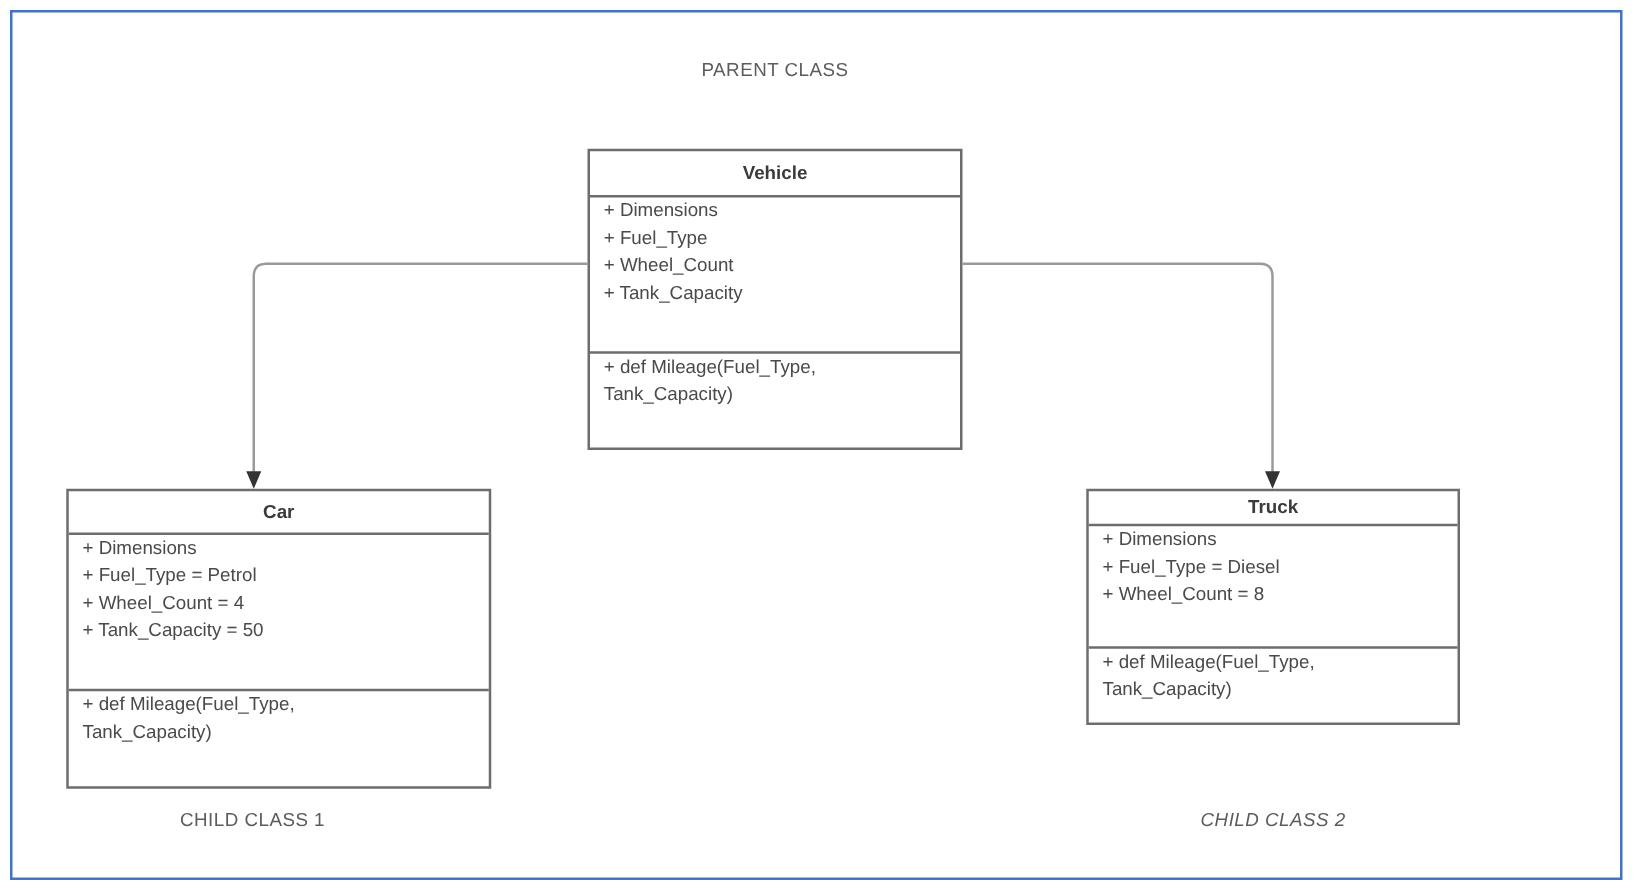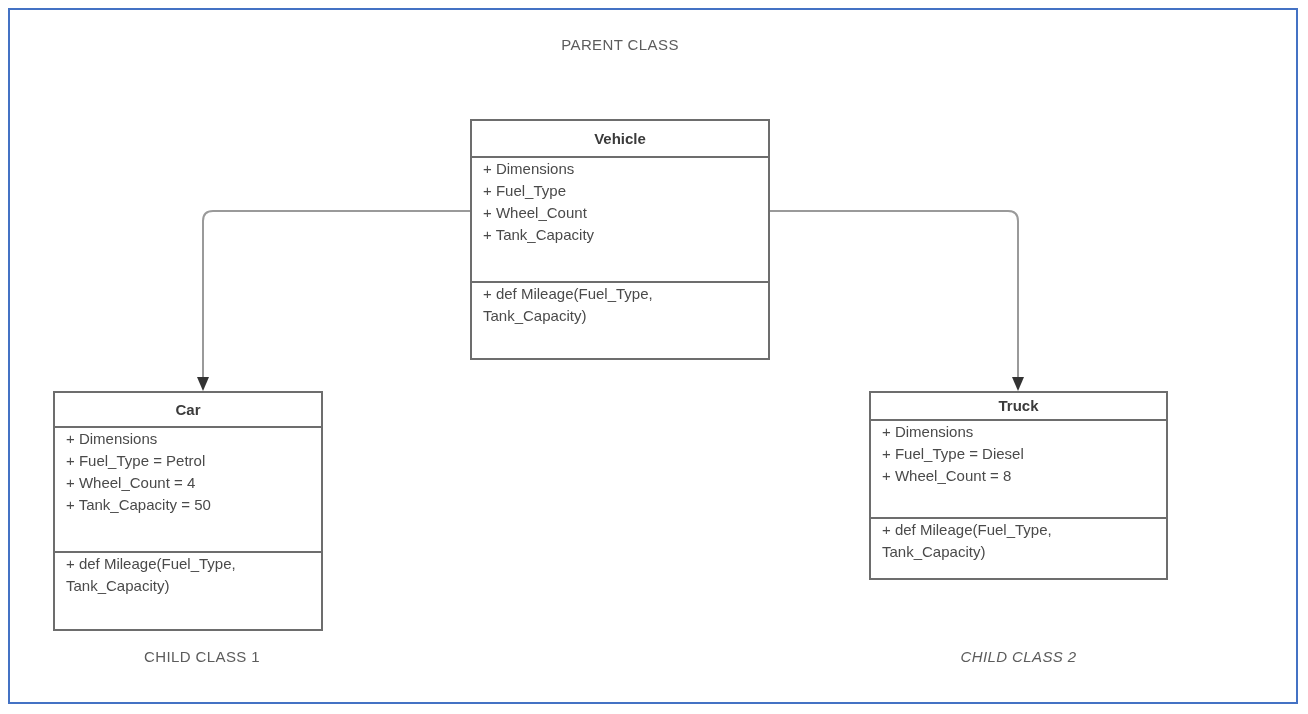--- a/index.html
+++ b/index.html
@@ -37,21 +37,21 @@
 
   
   .caption {
     position: absolute;
     font-size: 15px;
     color: #5c5c5c;
     letter-spacing: 0.4px;
     white-space: nowrap;
     text-align: center;
   }
-  #caption-parent { left: 470px; top: 36px; width: 300px; text-align: center; }
+  #caption-parent { left: 470px; top: 48px; width: 300px; text-align: center; }
   #caption-child1 { left:  53px; top: 648px; width: 298px; }
   #caption-child2 { left: 869px; top: 648px; width: 299px; font-style: italic; }
 
   
   .uml-class {
     position: absolute;
     background: #ffffff;
     border: 2px solid #6d6d6d;
     box-sizing: border-box;
     display: flex;
@@ -80,21 +80,21 @@
   .uml-row { white-space: nowrap; }
   .uml-method { white-space: pre-line; }
 
   
   #class-vehicle { left: 470px; top: 91px; width: 300px; height: 241px; margin-top: 28px; }
   #class-vehicle .uml-header { height: 37px; }
   #class-vehicle .uml-attrs { height: 125px; }
   #class-vehicle .uml-methods { height: 75px; }
 
   
-  #class-car { left: 53px; top: 391px; width: 270px; height: 240px; }
+  #class-car { left: 53px; top: 391px; width: 340px; height: 240px; }
   #class-car .uml-header { height: 35px; }
   #class-car .uml-attrs { height: 125px; }
   #class-car .uml-methods { height: 76px; }
 
   
   #class-truck { left: 869px; top: 391px; width: 299px; height: 189px; }
   #class-truck .uml-header { height: 35px; }
   #class-truck .uml-attrs { height: 125px; }
   #class-truck .uml-methods { height: 76px; }
 </style>

